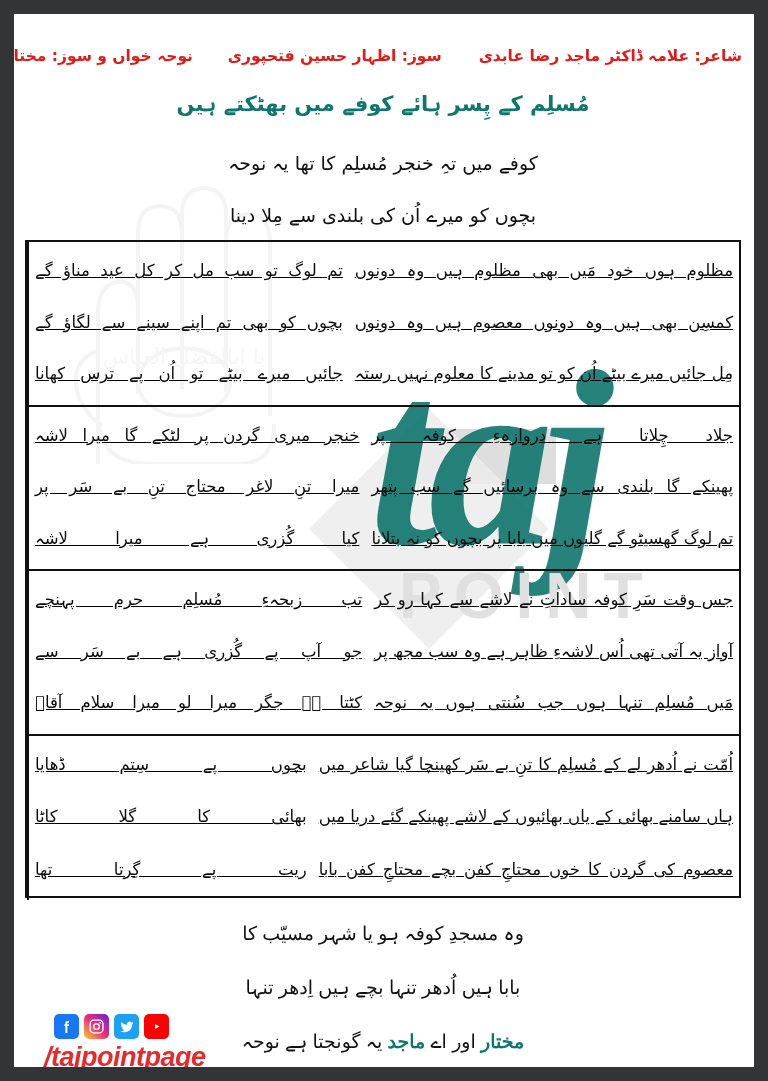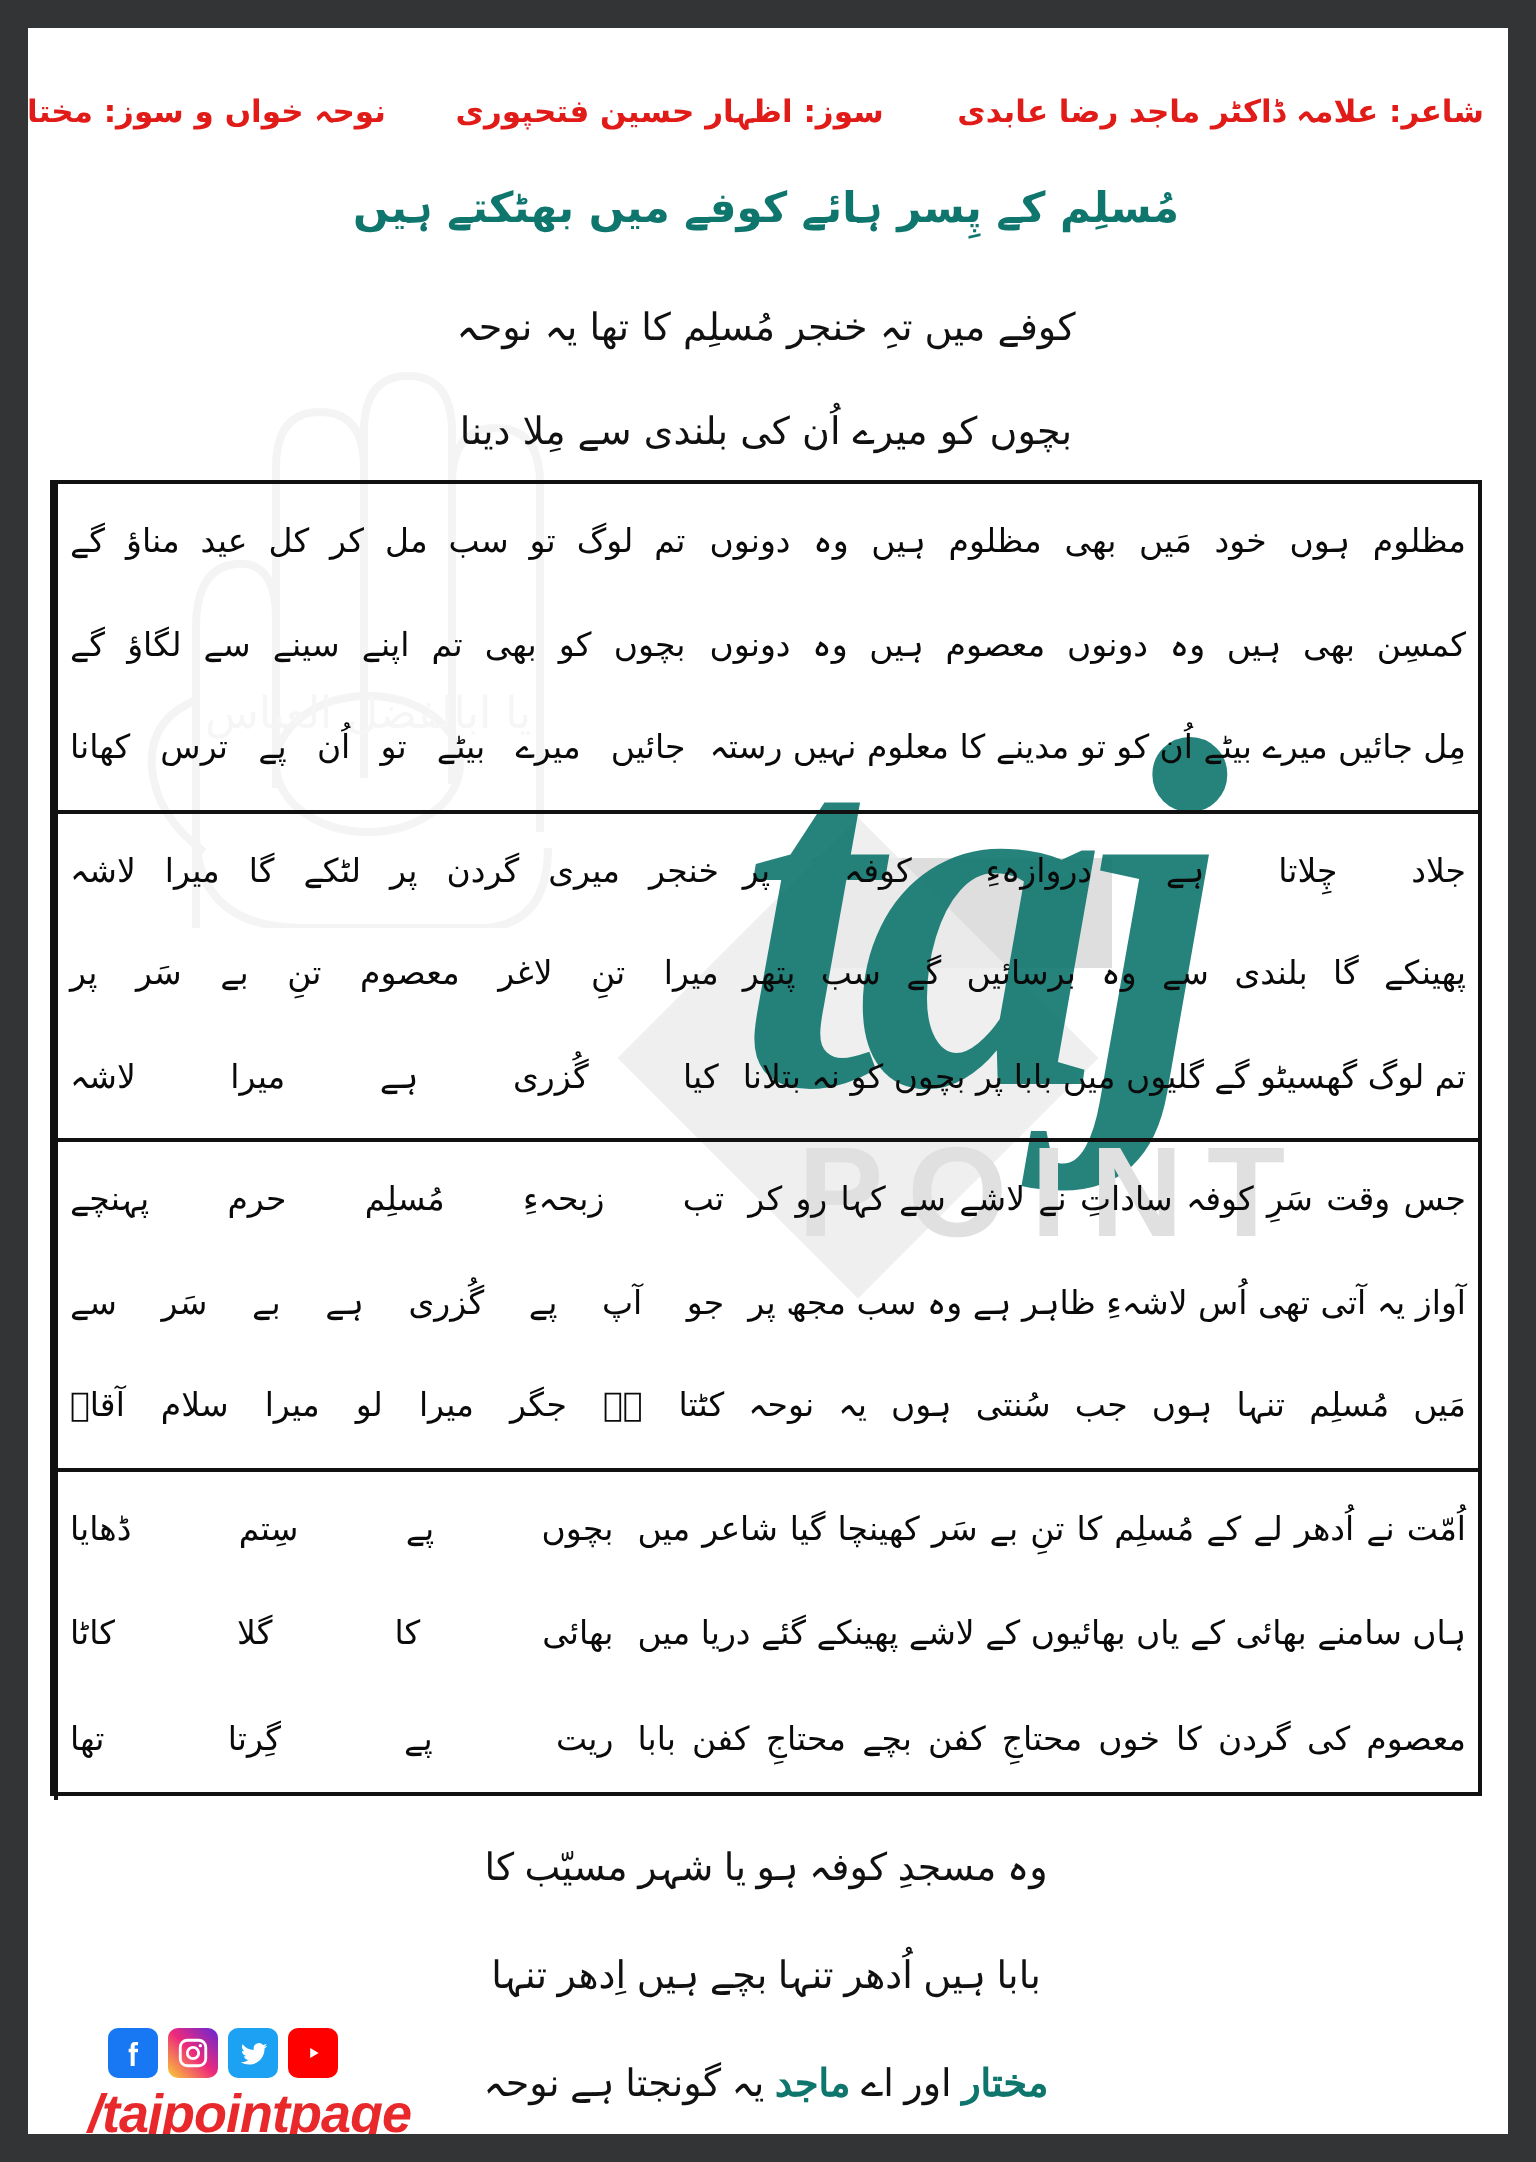--- a/index.html
+++ b/index.html
@@ -110,20 +110,21 @@
   .lead1 { top:138px; }
   .lead2 { top:190px; }
 
   
   .verse-table {
     position:absolute;
     left:11px; top:226px;
     width:716px; height:658px;
     border:2px solid #111;
     border-collapse:collapse;
+    text-decoration:underline;
   }
   .verse-row { display:flex; height:164.5px; border-bottom:2px solid #111; }
   .verse-row:last-child { border-bottom:none; }
   .verse-cell {
     flex:1 1 50%;
     padding:4px 6px 4px 6px;
     direction:rtl;
     display:flex;
     flex-direction:column;
     justify-content:space-around;
@@ -239,21 +240,21 @@
         <div class="verse-cell left">
           <div class="verse-line">مظلوم ہوں خود مَیں بھی مظلوم ہیں وہ دونوں</div>
           <div class="verse-line">کمسِن بھی ہیں وہ دونوں معصوم ہیں وہ دونوں</div>
           <div class="verse-line">مِل جائیں میرے بیٹے اُن کو تو مدینے کا معلوم نہیں رستہ</div>
         </div>
       </div>
 
       <div class="verse-row">
         <div class="verse-cell right">
           <div class="verse-line">خنجر میری گردن پر لٹکے گا میرا لاشہ</div>
-          <div class="verse-line">میرا تنِ لاغر معصوم تنِ بے سَر پر</div>
+          <div class="verse-line">میرا تنِ لاغر محتاج تنِ بے سَر پر</div>
           <div class="verse-line">کیا گُزری ہے میرا لاشہ</div>
         </div>
         <div class="verse-cell left">
           <div class="verse-line">جلاد چِلاتا ہے دروازہءِ کوفہ پر</div>
           <div class="verse-line">پھینکے گا بلندی سے وہ برسائیں گے سب پتھر</div>
           <div class="verse-line">تم لوگ گھسیٹو گے گلیوں میں بابا پر بچوں کو نہ بتلانا</div>
         </div>
       </div>
 
       <div class="verse-row">

